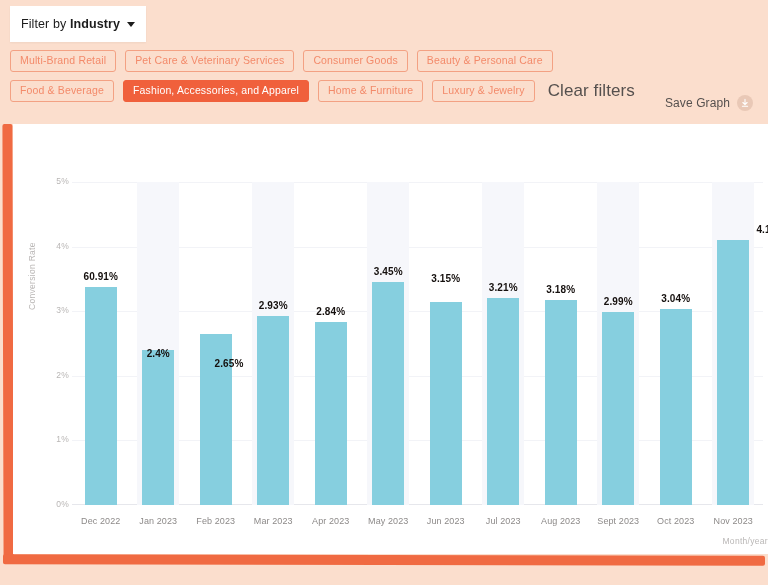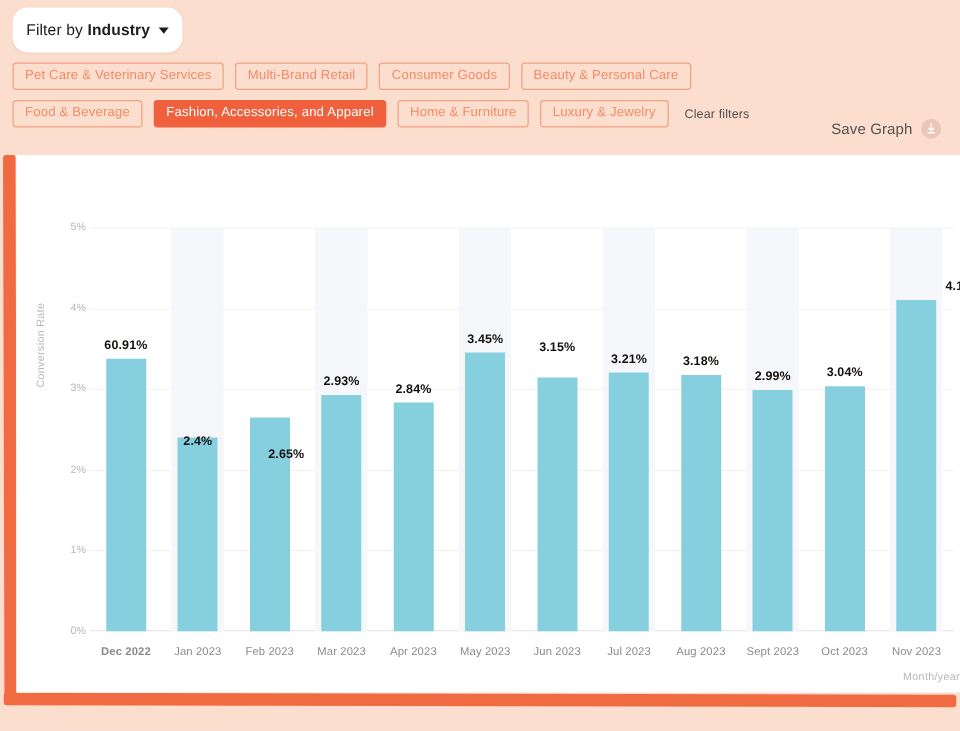--- a/index.html
+++ b/index.html
@@ -12,21 +12,21 @@
 
   
   #filter-panel {
     position: absolute; left: 0; top: 0; width: 768px; height: 126px;
     background: #fbdecd;
   }
 
   #filter-dropdown {
     position: absolute; left: 10px; top: 6px;
     width: 136px; height: 36px;
-    background: #ffffff; border-radius: 12px;
+    background: #ffffff; border-radius: 0;
     display: flex; align-items: center; padding: 0 11px;
     box-shadow: 0 1px 2px rgba(0,0,0,0.05);
     cursor: pointer;
   }
   #filter-dropdown .dd-text {
     font-size: 12.5px; color: #1c1c1c; white-space: nowrap;
     letter-spacing: .1px;
   }
   #filter-dropdown .dd-text b { font-weight: 700; }
   #filter-dropdown .caret {
@@ -50,21 +50,21 @@
     white-space: nowrap;
     cursor: pointer;
     letter-spacing: .15px;
   }
   .chip.selected {
     background: #f0603c;
     border-color: #f0603c;
     color: #ffffff;
   }
   #clear-filters {
-    font-size: 10px; color: #55504e; margin-left: 4px;
+    font-size: 17px; color: #55504e; margin-left: 4px;
     cursor: pointer; white-space: nowrap; letter-spacing: .1px;
   }
 
   
   #save-graph {
     position: absolute; right: 15px; top: 95px;
     display: flex; align-items: center; gap: 7px;
     cursor: pointer;
   }
   #save-graph .sg-label { font-size: 12px; color: #55504e; letter-spacing: .1px; }
@@ -147,22 +147,22 @@
 
 <div id="filter-panel">
 
   <div id="filter-dropdown">
     <span class="dd-text"><span>Filter by </span><b>Industry</b></span>
     <span class="caret"></span>
   </div>
 
   <div class="chip-rows">
     <div class="chip-row">
+      <div class="chip">Multi-Brand Retail</div>
       <div class="chip">Pet Care &amp; Veterinary Services</div>
-      <div class="chip">Multi-Brand Retail</div>
       <div class="chip">Consumer Goods</div>
       <div class="chip">Beauty &amp; Personal Care</div>
     </div>
     <div class="chip-row">
       <div class="chip">Food &amp; Beverage</div>
       <div class="chip selected">Fashion, Accessories, and Apparel</div>
       <div class="chip">Home &amp; Furniture</div>
       <div class="chip">Luxury &amp; Jewelry</div>
       <div id="clear-filters">Clear filters</div>
     </div>
@@ -203,21 +203,21 @@
           <div class="grid-line" style="top: 122.6px;"></div>
           <div class="grid-line" style="top: 58px;"></div>
           <div class="col-stripe" style="left: 65.25px; top: 58px; height: 323px;"></div>
           <div class="col-stripe" style="left: 180.25px; top: 58px; height: 323px;"></div>
           <div class="col-stripe" style="left: 295.25px; top: 58px; height: 323px;"></div>
           <div class="col-stripe" style="left: 410.25px; top: 58px; height: 323px;"></div>
           <div class="col-stripe" style="left: 525.25px; top: 58px; height: 323px;"></div>
           <div class="col-stripe" style="left: 640.25px; top: 58px; height: 323px;"></div>
           <div class="bar" title="Dec 2022 3.37%" style="left: 12.75px; height: 217.702px; background: rgb(134, 207, 223);"></div>
           <div class="bar-label" style="left: -1.25px; top: 147.298px;">60.91%</div>
-          <div class="x-tick" style="left: -3.25px; font-weight: bold;">Dec 2022</div>
+          <div class="x-tick" style="left: -3.25px;">Dec 2022</div>
           <div class="bar" title="Jan 2023 2.4%" style="left: 70.25px; height: 155.04px; background: rgb(134, 207, 223);"></div>
           <div class="bar-label" style="left: 56.25px; top: 224px;">2.4%</div>
           <div class="x-tick" style="left: 54.25px;">Jan 2023</div>
           <div class="bar" title="Feb 2023 2.65%" style="left: 127.75px; height: 171.19px; background: rgb(134, 207, 223);"></div>
           <div class="bar-label" style="left: 127px; top: 193.81px; margin-top: 40px;">2.65%</div>
           <div class="x-tick" style="left: 111.75px;">Feb 2023</div>
           <div class="bar" title="Mar 2023 2.93%" style="left: 185.25px; height: 189.278px; background: rgb(134, 207, 223);"></div>
           <div class="bar-label" style="left: 171.25px; top: 175.722px;">2.93%</div>
           <div class="x-tick" style="left: 169.25px;">Mar 2023</div>
           <div class="bar" title="Apr 2023 2.84%" style="left: 242.75px; height: 183.464px; background: rgb(134, 207, 223);"></div>

